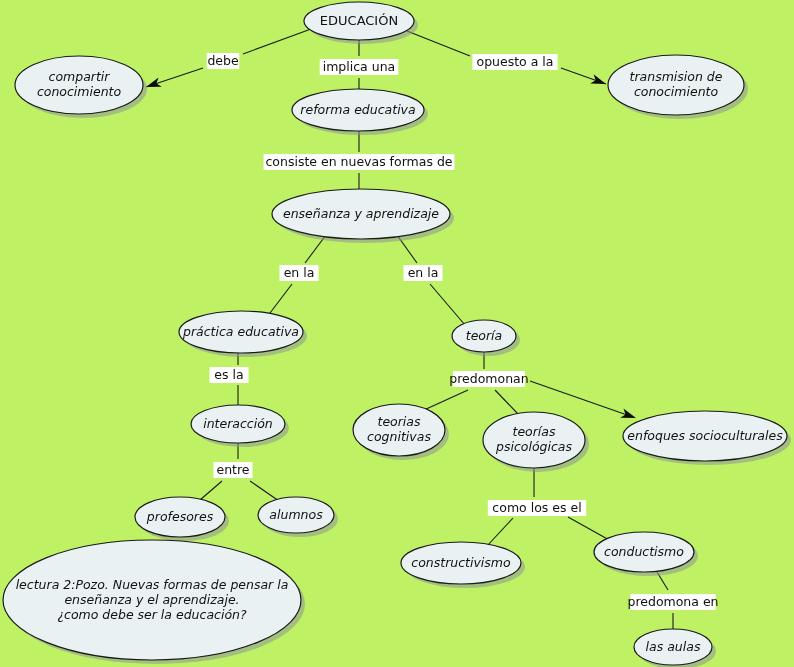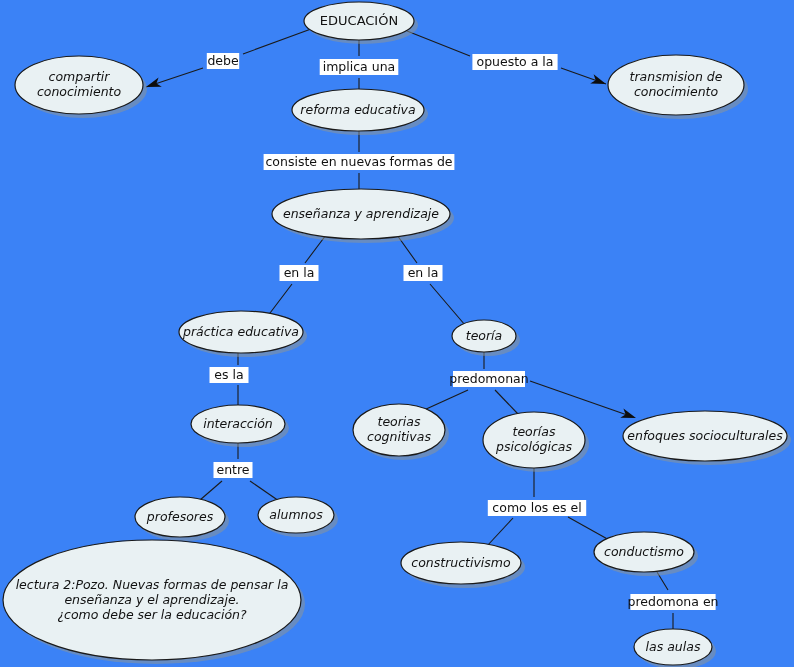--- a/index.html
+++ b/index.html
@@ -7,21 +7,21 @@
     padding: 0;
     background: #ffffff;
   }
   body {
     font-family: "DejaVu Sans", sans-serif;
   }
   #cmap-canvas {
     position: relative;
     width: 794px;
     height: 667px;
-    background: #3b82f6;
+    background: #bef264;
     overflow: hidden;
   }
   #cmap-svg {
     position: absolute;
     left: 0;
     top: 0;
     width: 794px;
     height: 667px;
   }
   .link-line {

